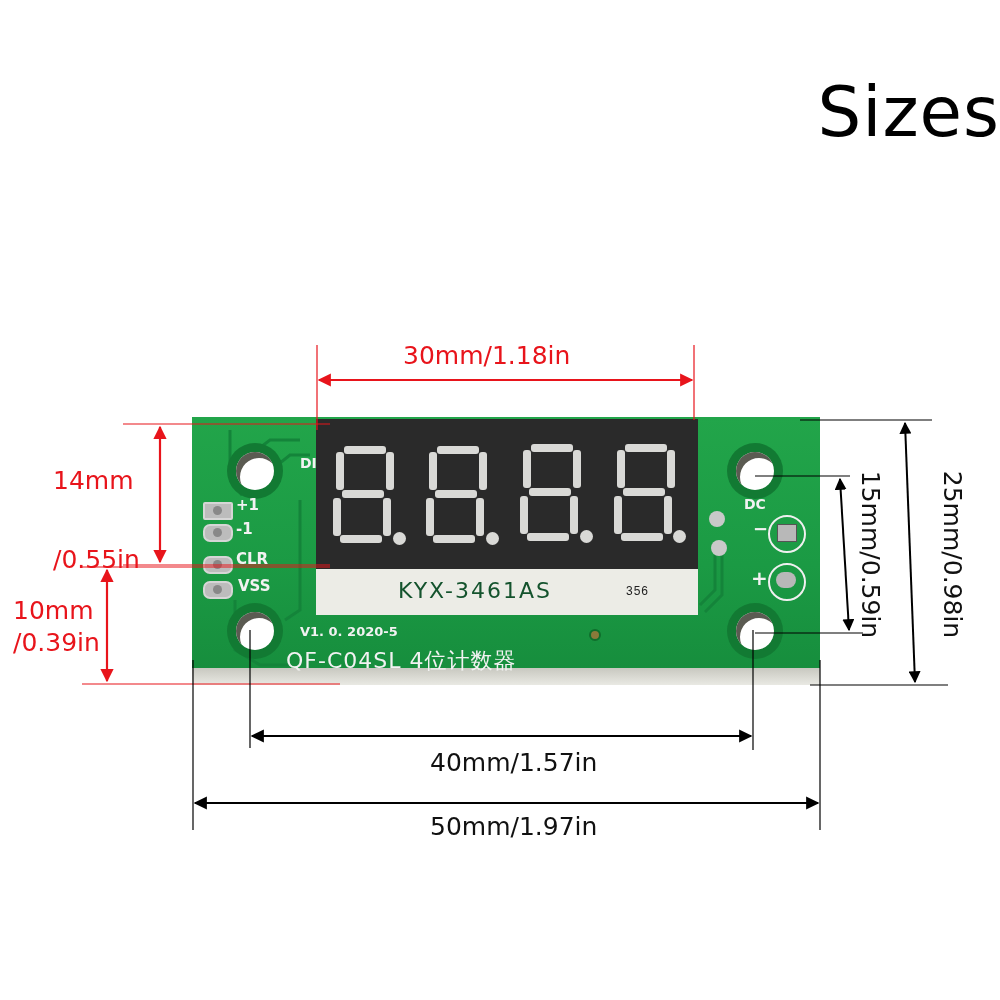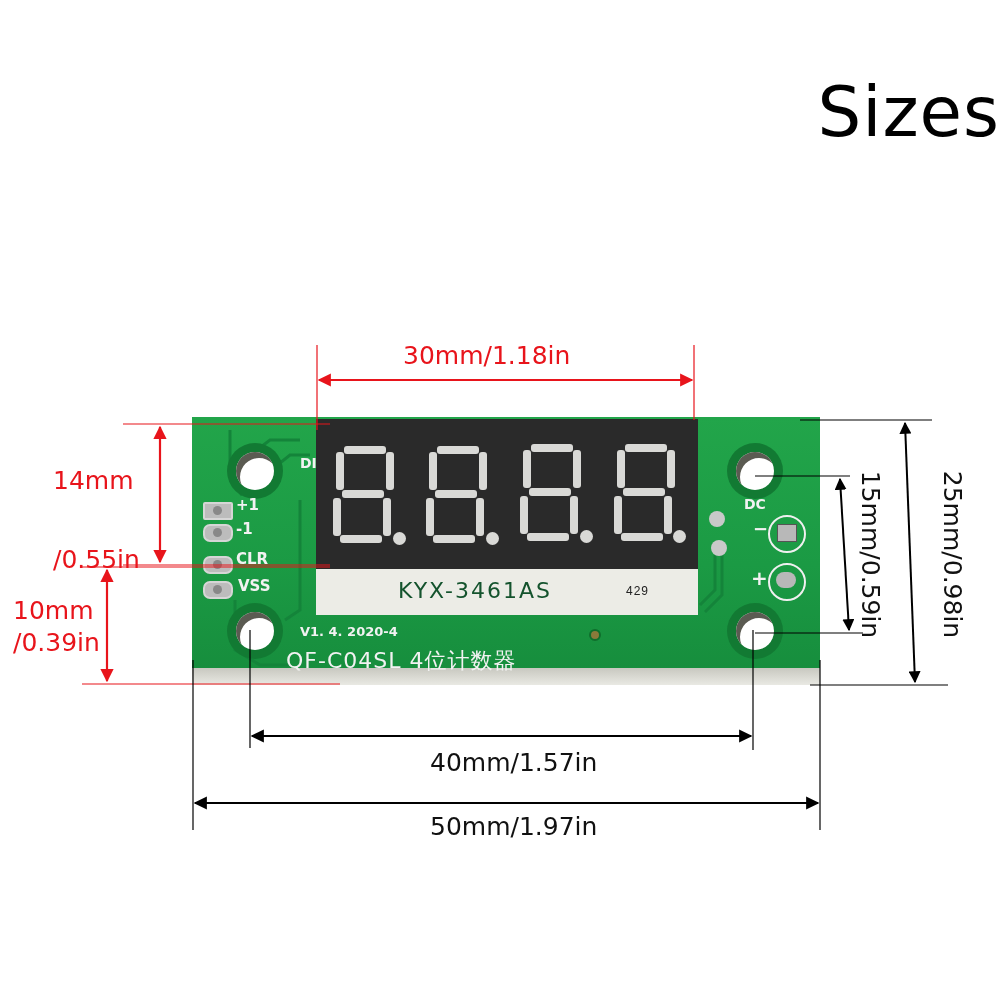--- a/index.html
+++ b/index.html
@@ -61,21 +61,21 @@
 <div class="abs silk" style="left:753px;top:518px;font-size:18px;">−</div>
 <div class="abs" style="left:768px;top:563px;width:34px;height:34px;border:2px solid #f0f0f0;border-radius:50%;"></div>
 <div class="abs" style="left:776px;top:572px;width:20px;height:16px;border-radius:8px;background:#b8b8b8;"></div>
 <div class="abs silk" style="left:751px;top:566px;font-size:20px;">+</div>
 <div class="abs" style="left:709px;top:511px;width:16px;height:16px;border-radius:50%;background:#c9c9c9;"></div>
 <div class="abs" style="left:711px;top:540px;width:16px;height:16px;border-radius:50%;background:#c9c9c9;"></div>
 
 <div class="abs display"></div>
 <div class="abs display-label"></div>
 <div class="abs" style="left:398px;top:578px;font-size:22px;color:#14532d;letter-spacing:2px;font-family:'DejaVu Sans',sans-serif;">KYX-3461AS</div>
-<div class="abs" style="left:626px;top:584px;font-size:12px;color:#222;letter-spacing:1px;">429</div>
+<div class="abs" style="left:626px;top:584px;font-size:12px;color:#222;letter-spacing:1px;">356</div>
 
 <div class="abs" style="left:336px;top:446px;width:60px;height:100px;">
   <div class="seg" style="left:8px;top:0;width:42px;height:8px;"></div>
   <div class="seg" style="left:0;top:6px;width:8px;height:38px;"></div>
   <div class="seg" style="left:50px;top:6px;width:8px;height:38px;"></div>
   <div class="seg" style="left:6px;top:44px;width:42px;height:8px;"></div>
   <div class="seg" style="left:-3px;top:52px;width:8px;height:38px;"></div>
   <div class="seg" style="left:47px;top:52px;width:8px;height:38px;"></div>
   <div class="seg" style="left:4px;top:89px;width:42px;height:8px;"></div>
   <div class="dp" style="left:57px;top:86px;"></div>
@@ -104,21 +104,21 @@
   <div class="seg" style="left:8px;top:0;width:42px;height:8px;"></div>
   <div class="seg" style="left:0;top:6px;width:8px;height:38px;"></div>
   <div class="seg" style="left:50px;top:6px;width:8px;height:38px;"></div>
   <div class="seg" style="left:6px;top:44px;width:42px;height:8px;"></div>
   <div class="seg" style="left:-3px;top:52px;width:8px;height:38px;"></div>
   <div class="seg" style="left:47px;top:52px;width:8px;height:38px;"></div>
   <div class="seg" style="left:4px;top:89px;width:42px;height:8px;"></div>
   <div class="dp" style="left:56px;top:86px;"></div>
 </div>
 
-<div class="abs silk" style="left:300px;top:624px;font-size:13px;">V1. 4. 2020-4</div>
+<div class="abs silk" style="left:300px;top:624px;font-size:13px;">V1. 0. 2020-5</div>
 <div class="abs silk" style="left:286px;top:646px;font-size:22px;font-weight:400;letter-spacing:1px;">QF-C04SL 4位计数器</div>
 <div class="abs" style="left:589px;top:629px;width:8px;height:8px;border-radius:50%;background:#8a7a3a;border:2px solid #0f6e2c;"></div>
 
 <svg width="1000" height="1000">
   <defs>
     <marker id="ar" viewBox="0 0 10 10" refX="9" refY="5" markerWidth="6" markerHeight="6" orient="auto-start-reverse">
         <path d="M0 0 L10 5 L0 10 z" fill="#e8141b"></path>
       </marker>
     <marker id="ab" viewBox="0 0 10 10" refX="9" refY="5" markerWidth="6" markerHeight="6" orient="auto-start-reverse">
         <path d="M0 0 L10 5 L0 10 z" fill="#000"></path>

